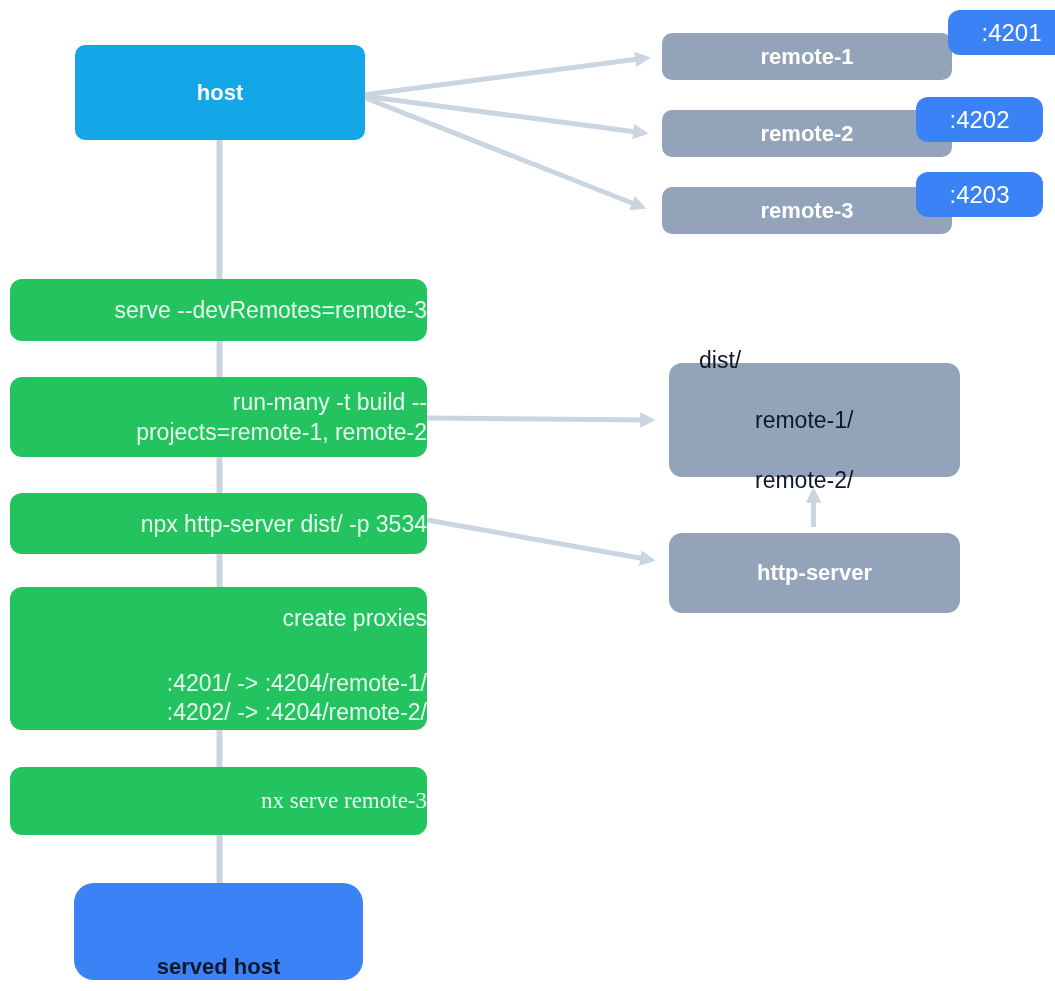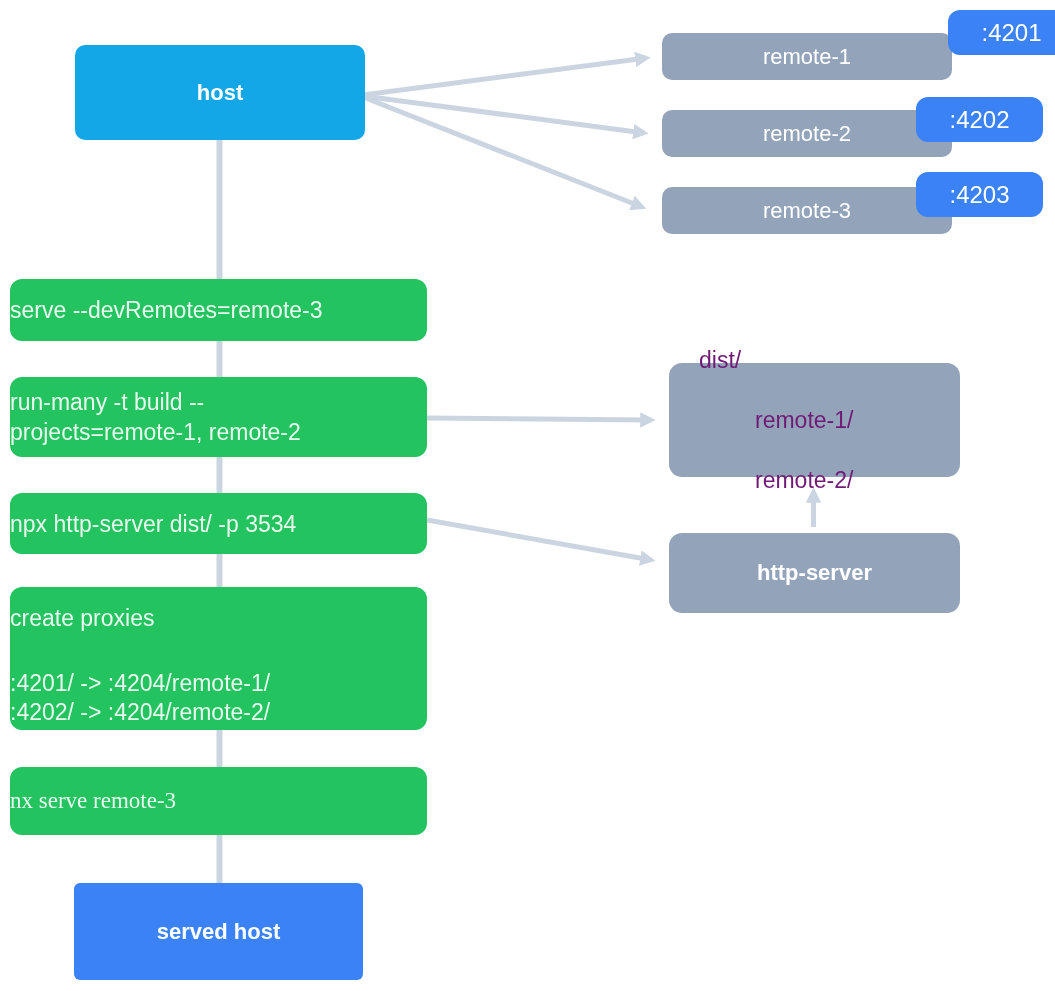--- a/index.html
+++ b/index.html
@@ -28,58 +28,58 @@
     box-sizing:border-box;
     z-index:1;
   }
   .node--host{
     left:75px;top:45px;width:290px;height:95px;
     background:var(--host-blue);border-radius:10px;
     color:#fff;font-weight:bold;font-size:22px;
   }
   .node--served{
     left:74px;top:883px;width:289px;height:97px;
-    background:var(--accent-blue);border-radius:6px;
-    color:#ffffff;font-weight:bold;font-size:22px;
+    background:var(--accent-blue);border-radius:20px;
+    color:#0f172a;font-weight:bold;font-size:22px;align-items:flex-end;
   }
   .node--remote{
     left:662px;width:290px;height:47px;
     background:var(--node-gray);border-radius:10px;
-    color:#fff;font-weight:normal;font-size:22px;
+    color:#fff;font-weight:bold;font-size:22px;
   }
   .remote-1{top:33px;}
   .remote-2{top:110px;}
   .remote-3{top:187px;}
   .badge{
     position:absolute;left:916px;width:127px;height:45px;
     background:var(--accent-blue);border-radius:12px;
     display:flex;align-items:center;justify-content:center;
     color:#fff;font-size:24px;z-index:2;
   }
   .badge-1{top:10px;margin-left:32px;}
   .badge-2{top:97px;}
   .badge-3{top:172px;}
   .step{
     position:absolute;left:10px;width:417px;
     background:var(--step-green);border-radius:12px;
-    display:flex;flex-direction:column;align-items:flex-start;justify-content:center;
+    display:flex;flex-direction:column;align-items:flex-end;justify-content:center;
     color:#e9f8ef;font-size:23px;line-height:30px;text-align:center;
     z-index:1;box-sizing:border-box;
   }
   .step-1{top:279px;height:62px;}
   .step-2{top:377px;height:80px;}
   .step-3{top:493px;height:61px;}
   .step-4{top:587px;height:143px;justify-content:flex-start;padding-top:16px;}
   .step-5{top:767px;height:68px;font-family:Liberation Serif, serif;}
   .step-4 .proxies-title{margin-bottom:36px;}
   .step-4 .proxy-line{line-height:29px;}
   .node--dist{
     left:669px;top:363px;width:291px;height:114px;
     background:var(--node-gray);border-radius:13px;
-    color:#701a75;font-size:23px;
+    color:#0f172a;font-size:23px;
     flex-direction:column;align-items:flex-start;justify-content:center;
     line-height:32px;
   }
   .node--dist .dist-root{padding-left:30px;}
   .node--dist .dist-entry{padding-left:86px;margin-top:28px;}
   .node--http{
     left:669px;top:533px;width:291px;height:80px;
     background:var(--node-gray);border-radius:13px;
     color:#fff;font-weight:bold;font-size:22px;
   }

